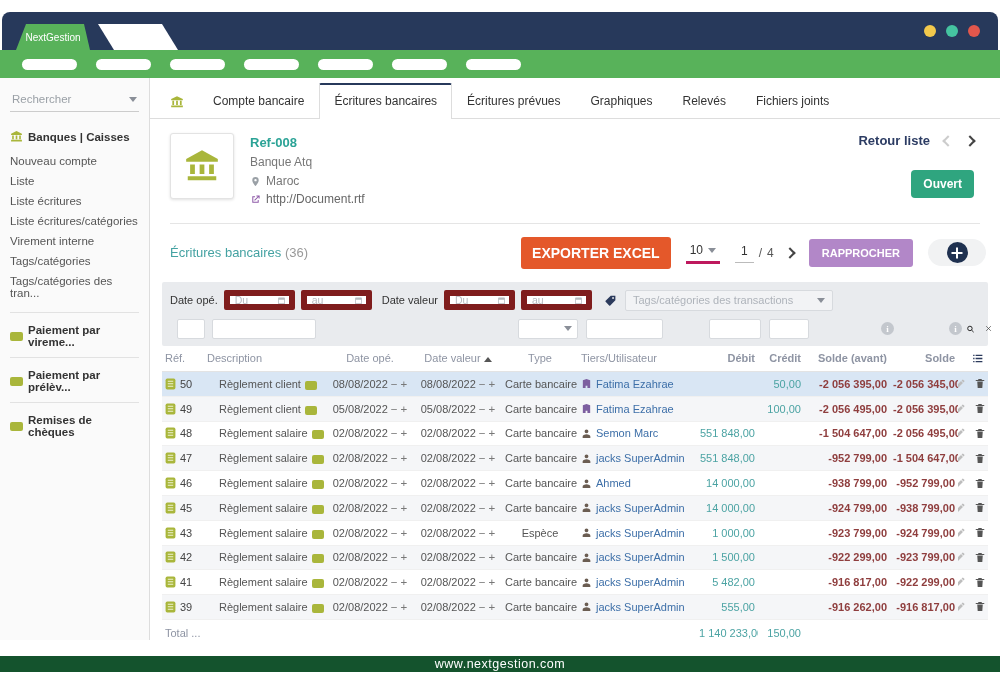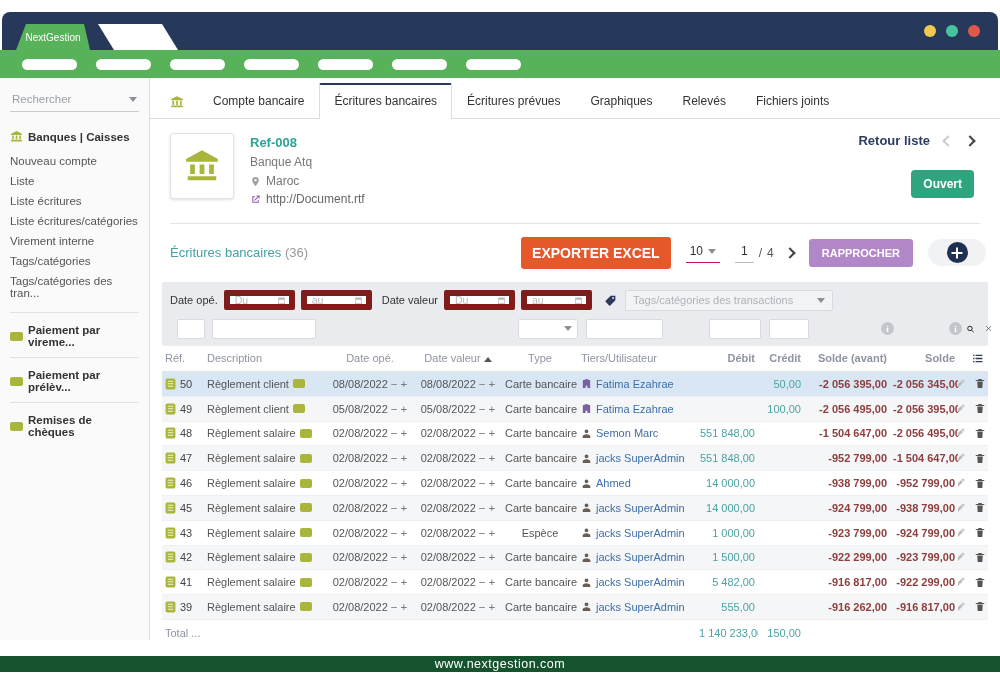--- a/index.html
+++ b/index.html
@@ -55,21 +55,21 @@
   .status-btn { margin-top:22px; background:#2fa57f; color:#fff; font-weight:bold; font-size:12px; border:none; border-radius:4px; padding:7px 12px; cursor:pointer; }
   .hr { border-top:1px solid #e5e5e5; margin:14px 20px 0 20px; }
 
   
   .toolbar { display:flex; align-items:center; padding:13px 14px 10px 20px; }
   .list-title { font-size:13px; color:#44a2a2; }
   .list-title .count { color:#999; }
   .toolbar-right { margin-left:auto; display:flex; align-items:center; gap:15px; }
   .btn-orange { background:#e4582a; color:#fff; font-weight:bold; font-size:14px; border:none; border-radius:3px; padding:8px 11px; cursor:pointer; }
   .btn-purple { background:#b287c8; color:#fff; font-weight:bold; font-size:11px; border:none; border-radius:3px; padding:8px 13px; cursor:pointer; }
-  .pagesize { display:flex; align-items:center; gap:5px; border-bottom:1px solid #be185d; padding:2px 4px 4px 4px; font-size:12px; color:#333; cursor:pointer; }
+  .pagesize { display:flex; align-items:center; gap:5px; border-bottom:3px solid #be185d; padding:2px 4px 4px 4px; font-size:12px; color:#333; cursor:pointer; }
   .pageno { font-size:12px; color:#555; display:flex; align-items:center; gap:5px; }
   .pageno .cur { border-bottom:1px solid #bbb; padding:2px 6px 4px 6px; color:#333; }
   .add-wrap { background:#f1f2f3; border-radius:14px; width:58px; height:27px; display:flex; align-items:center; justify-content:center; cursor:pointer; }
   .add-circle { width:21px; height:21px; border-radius:50%; background:#1f3150; position:relative; }
   .add-circle::before, .add-circle::after { content:""; position:absolute; background:#fff; left:50%; top:50%; }
   .add-circle::before { width:11px; height:2px; transform:translate(-50%,-50%); }
   .add-circle::after { width:2px; height:11px; transform:translate(-50%,-50%); }
 
   
   .filterblock { background:#e9ebee; margin:3px 12px 0 12px; padding:8px 8px 6px 8px; border-radius:2px; }
@@ -93,21 +93,21 @@
   .thead { height:26px; color:#8e94a3; border-bottom:1px solid #e3e3e3; }
   .thead .c { cursor:pointer; }
   .c { padding:0 3px; white-space:nowrap; overflow:hidden; }
   .c.center { text-align:center; }
   .c.right { text-align:right;font-weight:bold; }
   .sort-up { display:inline-block; width:0; height:0; border-left:4px solid transparent; border-right:4px solid transparent; border-bottom:5px solid #555; margin-left:3px; }
   .trow { height:24.8px; border-bottom:1px solid #f0f0f0; }
   .trow:nth-child(even) { background:#f5f6f8; }
   .trow.hl { background:#d9e6f4; }
   .refcell { display:flex; align-items:center; gap:4px; color:#444; }
-  .desccell { display:flex; align-items:center; gap:4px; color:#555; }
+  .desccell { display:flex; align-items:flex-end; gap:4px; color:#555;margin-left:12px; }
   .badge { width:12px; height:9px; background:#a9b63b; border-radius:2px; flex-shrink:0; }
   .datecell { text-align:center; color:#555; }
   .dm,.dp { color:#777; margin-left:3px; cursor:pointer; font-size:11.5px; }
   .typecell { text-align:center; color:#555; }
   .tierscell { display:flex; align-items:center; gap:4px; }
   .tierscell a { color:#3d6fa8; text-decoration:none; cursor:pointer; }
   .num { text-align:right; }
   .debit,.credit { color:#4ba3a3; }
   .solde { color:#8f3e3e; font-weight:bold; }
   .actions { display:flex; gap:8px; justify-content:flex-end; align-items:center; padding-right:2px; }

